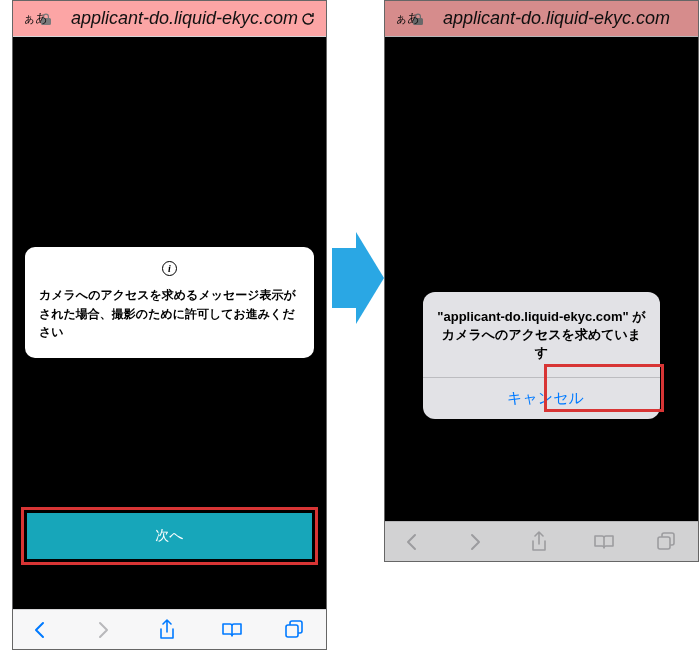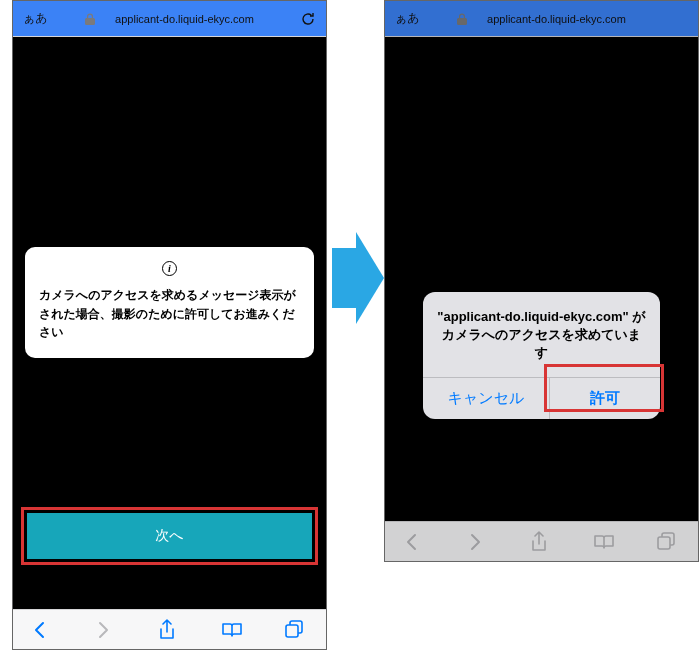--- a/index.html
+++ b/index.html
@@ -19,43 +19,44 @@
     display: flex;
     flex-direction: column;
     overflow: hidden;
   }
   .phone.left { left: 12px; top: 0; }
   .phone.right { left: 384px; top: 0; height: 562px; }
 
   
   .urlbar {
     height: 36px;
-    background: #3b82f6;
+    background: #fca5a5;
     border-bottom: 1px solid #d6d6d8;
     display: flex;
     align-items: center;
     justify-content: center;
     gap: 20px;
     position: relative;
   }
   .urlbar.dim { filter: brightness(.85); }
   .aa {
     position: absolute;
     left: 10px;
     font-size: 12px;
     color: #111;
     font-weight: 400;
   }
   .lock {
     font-size: 11px;
     color: #7a7a7c;
   }
   .url {
-    font-size: 11px;
+    font-size: 18px;
     color: #111;
+    font-style: italic;
   }
   .reload {
     position: absolute;
     right: 10px;
     color: #111;
     font-size: 15px;
   }
 
   
   .content {
@@ -268,21 +269,20 @@
           <path fill="#7a7a7c" d="M2 5V3.5a3 3 0 016 0V5h.5A1.5 1.5 0 0110 6.5v4A1.5 1.5 0 018.5 12h-7A1.5 1.5 0 010 10.5v-4A1.5 1.5 0 011.5 5H2zm1.2 0h3.6V3.5a1.8 1.8 0 00-3.6 0V5z"></path>
         </svg>
     </span>
     <span class="url">applicant-do.liquid-ekyc.com</span>
   </div>
   <div class="content dim">
     <div class="ios-alert">
       <div class="alert-text">"applicant-do.liquid-ekyc.com" がカメラへのアクセスを求めています</div>
       <div class="alert-buttons">
         <div>キャンセル</div>
-        <div>許可</div>
       </div>
     </div>
     <div class="allow-outline"></div>
   </div>
   <div class="toolbar dim">
     <span class="tb-item disabled">
       <svg width="14" height="20" viewBox="0 0 14 20">
           <path fill="none" stroke="#b8b8bb" stroke-width="2" stroke-linecap="round" stroke-linejoin="round" d="M10 3l-7 7 7 7"></path>
         </svg>
     </span>

